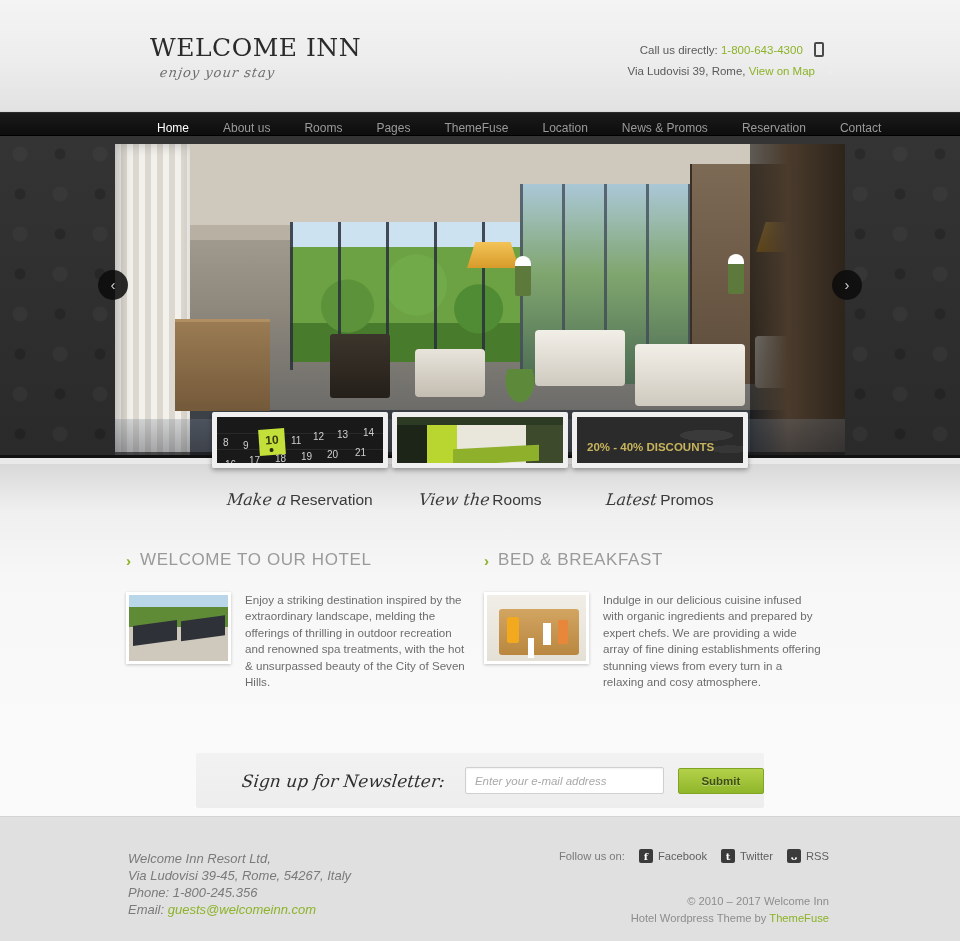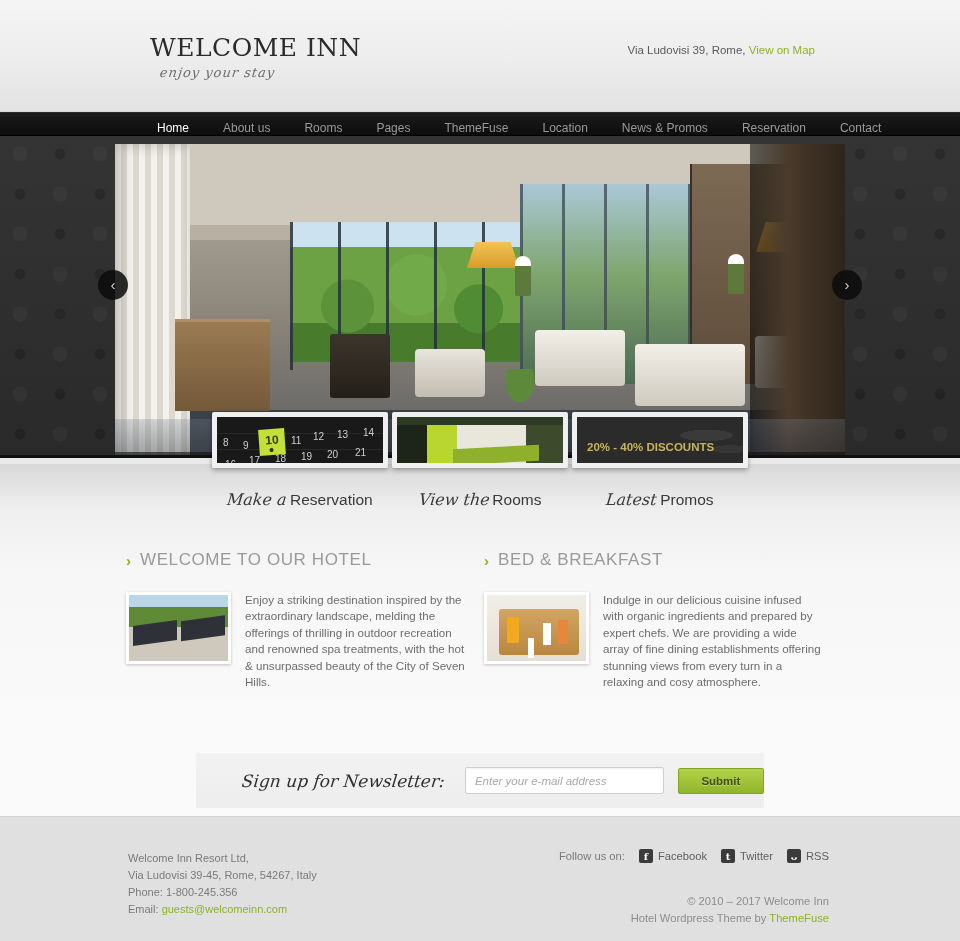--- a/index.html
+++ b/index.html
@@ -362,21 +362,21 @@
     text-shadow: 0 1px 0 rgba(255,255,255,.35);
     font-family: "Liberation Sans", sans-serif;
   }
 
   
   .footer {
     position: absolute; top: 816px; left: 0; width: 960px; height: 125px;
     background: #e0e0e0;
     border-top: 1px solid #d3d3d3;
   }
-  .f-left { position: absolute; left: 128px; top: 33px; font-size: 11px; color: #7a7a7a; line-height: 17px; }
+  .f-left { position: absolute; left: 128px; top: 33px; font-size: 13px; color: #7a7a7a; line-height: 17px; font-style: italic; }
   .f-left .email-link { color: #8cb328; }
   .f-social {
     position: absolute; right: 131px; top: 32px; display: flex; align-items: center; gap: 8px;
     font-size: 11.2px; color: #7a7a7a;
   }
   .soc { display: flex; align-items: center; gap: 5px; margin-left: 6px; cursor: pointer; }
   .soc-ico {
     width: 14px; height: 14px; border-radius: 2px;
     background: #3b3b3b; color: #fff; font-size: 10px; font-weight: bold;
     display: inline-flex; align-items: center; justify-content: center;
@@ -393,20 +393,25 @@
 <body>
 
 <div class="page">
 
   <div class="header">
     <div class="logo-wrap">
       <div class="logo-title">Welcome Inn</div>
       <div class="logo-sub">enjoy your stay</div>
     </div>
     <div class="contact-block">
+      <div class="contact-line">
+        <span>Call us directly:</span>
+        <span class="green">1-800-643-4300</span>
+        <span class="ico-sq ico-phone"></span>
+      </div>
       <div class="contact-line">
         <span>Via Ludovisi 39, Rome,</span>
         <span class="green">View on Map</span>
         <span class="ico-pin"></span>
       </div>
     </div>
   </div>
 
   <div class="navbar">
     <div class="nav-inner">

